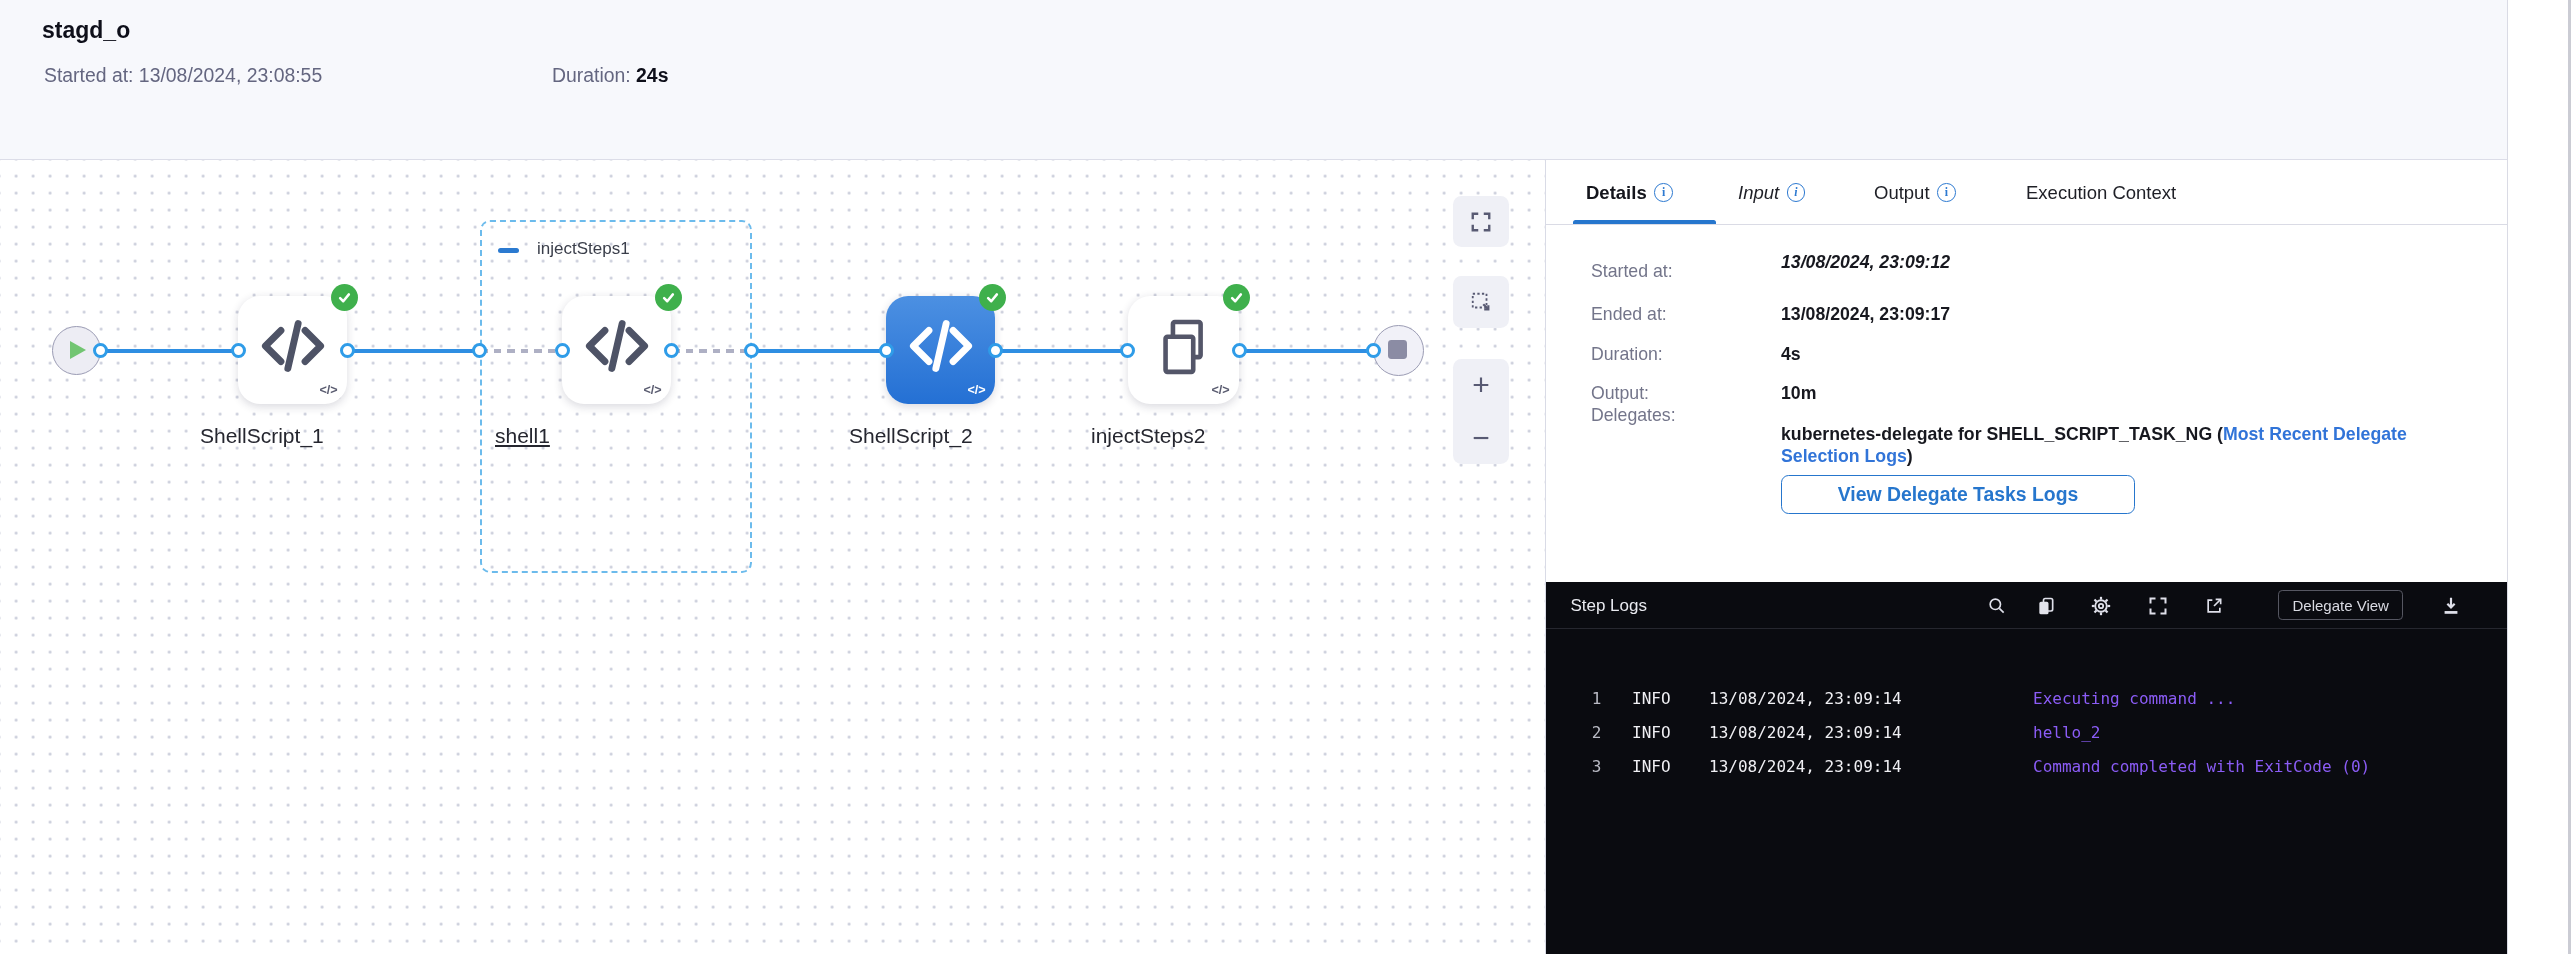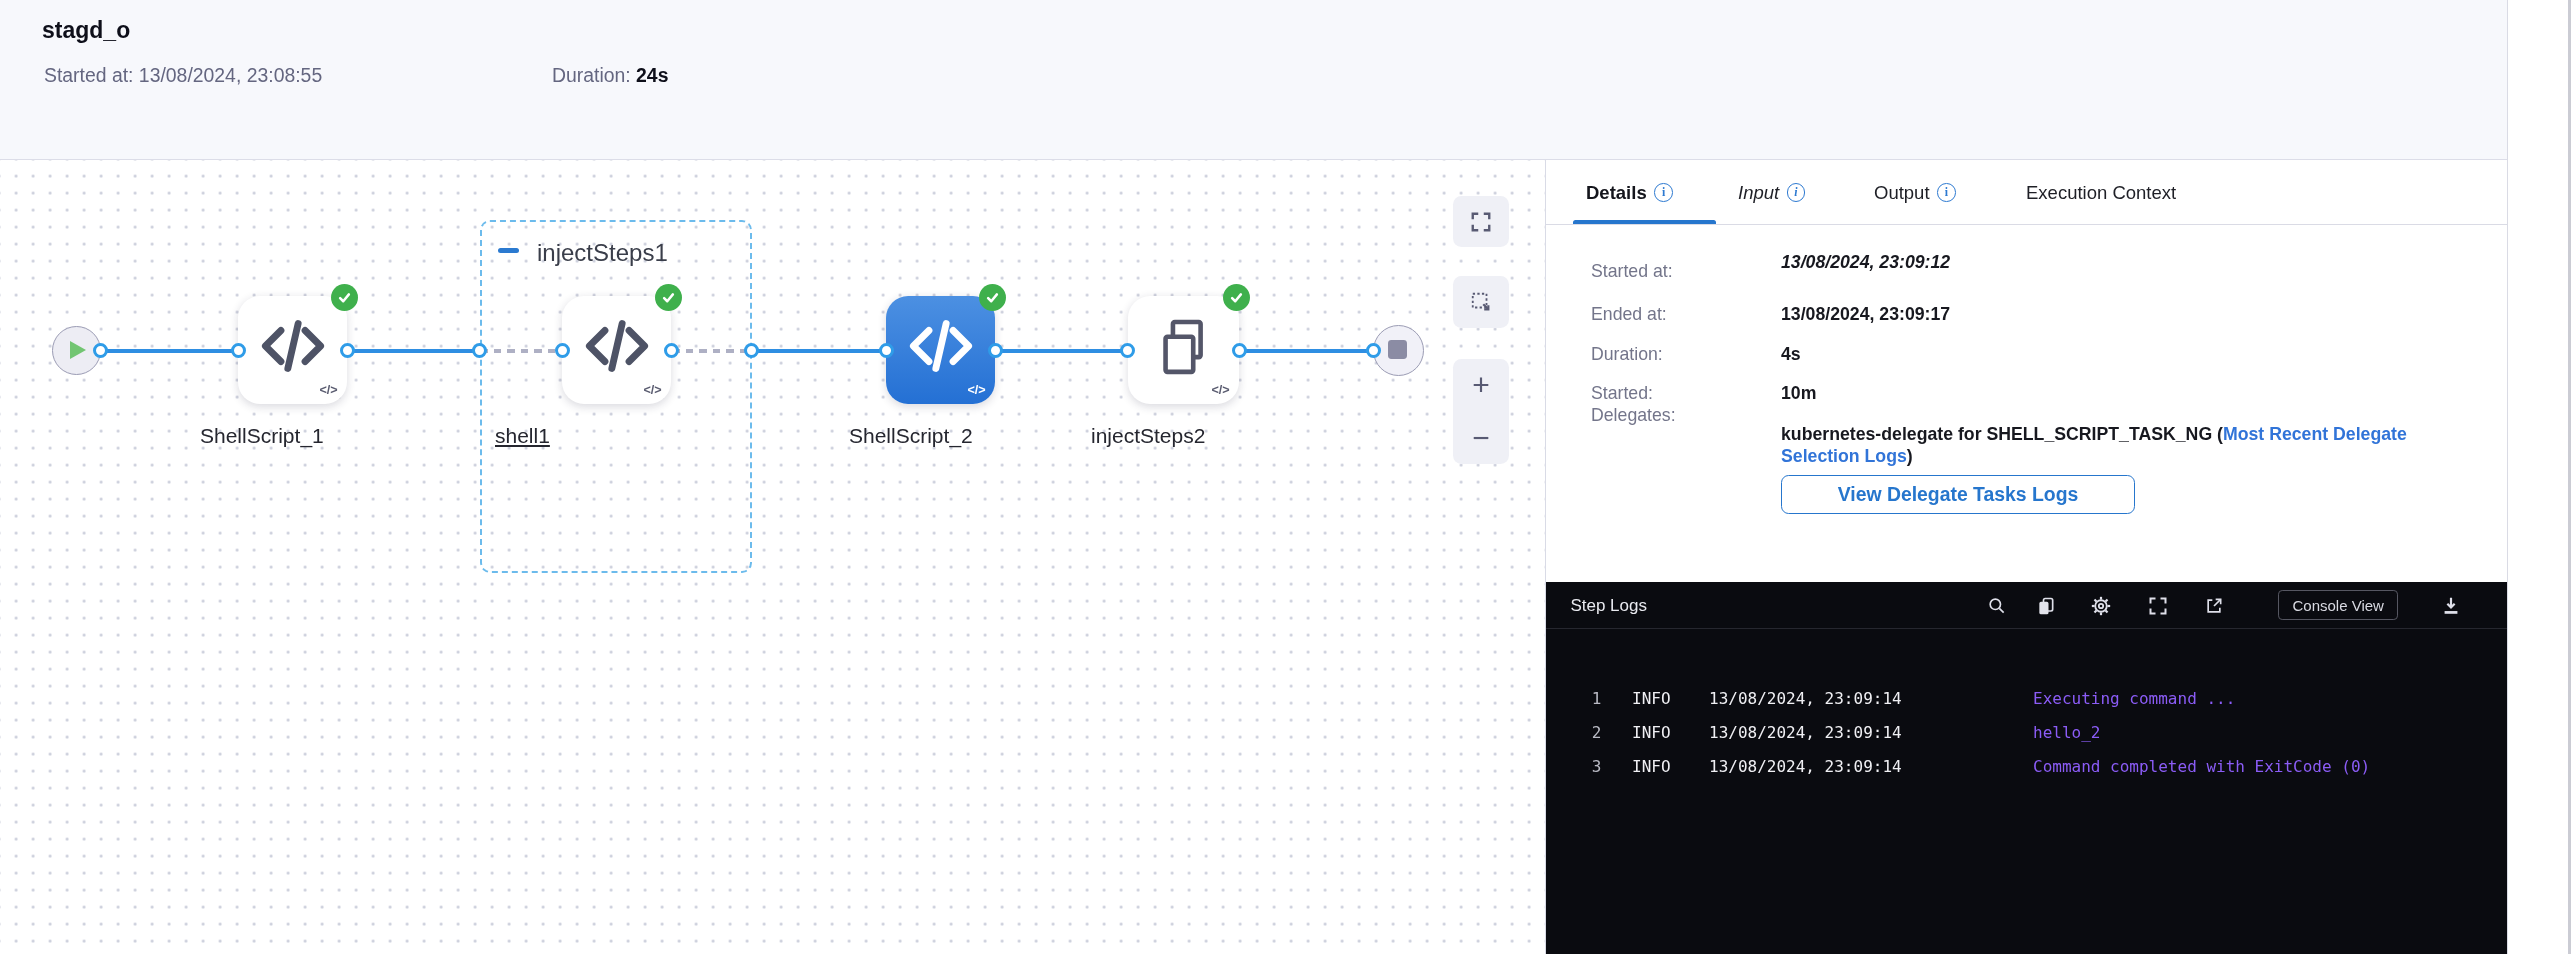--- a/index.html
+++ b/index.html
@@ -23,21 +23,21 @@
           background-size:17px 17px;background-position:7.6px 7.6px;}
 
   .edge{position:absolute;top:189px;height:4.2px;background:#2e8ee2;border-radius:2.5px;}
   .edge.dashed{background:repeating-linear-gradient(90deg,#aeb0c4 0 7.6px,transparent 7.6px 13.5px);border-radius:0;}
   .dot{position:absolute;top:183px;width:15px;height:15px;border-radius:50%;
        background:#fff;border:3.4px solid #2f9ce8;z-index:6;}
 
   .group-box{position:absolute;left:480px;top:60px;width:272px;height:353px;
              border:2.5px dashed #6cbbec;border-radius:10px;z-index:1;}
   .group-minus{position:absolute;left:498px;top:88px;width:21px;height:5px;background:#2b7ad0;border-radius:2.5px;z-index:2;cursor:pointer;}
-  .group-label{position:absolute;left:537px;top:79px;font-size:24px;color:#3a3e4a;z-index:2;}
+  .group-label{position:absolute;left:537px;top:79px;font-size:17px;color:#3a3e4a;z-index:2;}
 
   .terminal{position:absolute;border-radius:50%;border:1.7px solid #9b9cb4;background:#ededf4;z-index:4;}
   .start-node{left:52px;top:166px;width:49px;height:49px;}
   .end-node{left:1373px;top:165px;width:51px;height:51px;background:#f1f1f8;}
   .play-tri{position:absolute;left:17px;top:13.5px;width:0;height:0;
             border-left:16px solid #72c572;border-top:9.3px solid transparent;border-bottom:9.3px solid transparent;}
   .stop-sq{position:absolute;left:14.3px;top:14.3px;width:18.5px;height:18.5px;background:#8b8ca4;border-radius:3.4px;}
 
   .step-node{position:absolute;top:136px;width:109px;height:108px;background:#fff;border-radius:22px;
              box-shadow:0 2.5px 8.4px rgba(30,30,60,.16);z-index:3;cursor:pointer;}
@@ -259,21 +259,21 @@
 
     <span class="f-label" style="top:101px;">Started at:</span>
     <span class="f-value" style="top:92px;font-style:italic;">13/08/2024, 23:09:12</span>
 
     <span class="f-label" style="top:144px;">Ended at:</span>
     <span class="f-value" style="top:144px;">13/08/2024, 23:09:17</span>
 
     <span class="f-label" style="top:184px;">Duration:</span>
     <span class="f-value" style="top:184px;">4s</span>
 
-    <span class="f-label" style="top:223px;">Started:</span>
+    <span class="f-label" style="top:223px;">Output:</span>
     <span class="f-value" style="top:223px;">10m</span>
 
     <span class="f-label" style="top:245px;">Delegates:</span>
     <span class="f-value delegates-value" style="top:263px;"><span>kubernetes-delegate for SHELL_SCRIPT_TASK_NG (</span><a class="dlg-link">Most Recent Delegate Selection Logs</a><span>)</span></span>
 
     <button class="delegate-btn">View Delegate Tasks Logs</button>
   </aside>
 
   <section class="logs">
     <div class="logs-header">
@@ -315,21 +315,21 @@
             <path d="M9,21 H3 V15"></path>
         </svg>
       </span>
       <span class="licon" style="left:655px;">
         <svg width="20" height="20" viewBox="0 0 24 24" fill="none" stroke="currentColor" stroke-width="2">
           <path d="M10,5 H5 V19 H19 V14"></path>
             <path d="M14,4 H20 V10"></path>
             <line x1="20" y1="4" x2="12" y2="12"></line>
         </svg>
       </span>
-      <button class="console-btn">Console View</button>
+      <button class="console-btn">Delegate View</button>
       <span class="licon" style="left:892px;">
         <svg width="22" height="22" viewBox="0 0 24 24" fill="none" stroke="currentColor" stroke-width="2.4">
           <line x1="12" y1="3" x2="12" y2="13"></line>
             <polyline points="8,9.5 12,13.5 16,9.5"></polyline>
             <line x1="5" y1="19" x2="19" y2="19" stroke-width="3"></line>
         </svg>
       </span>
     </div>
 
     <div class="log-line" style="top:107px;">

